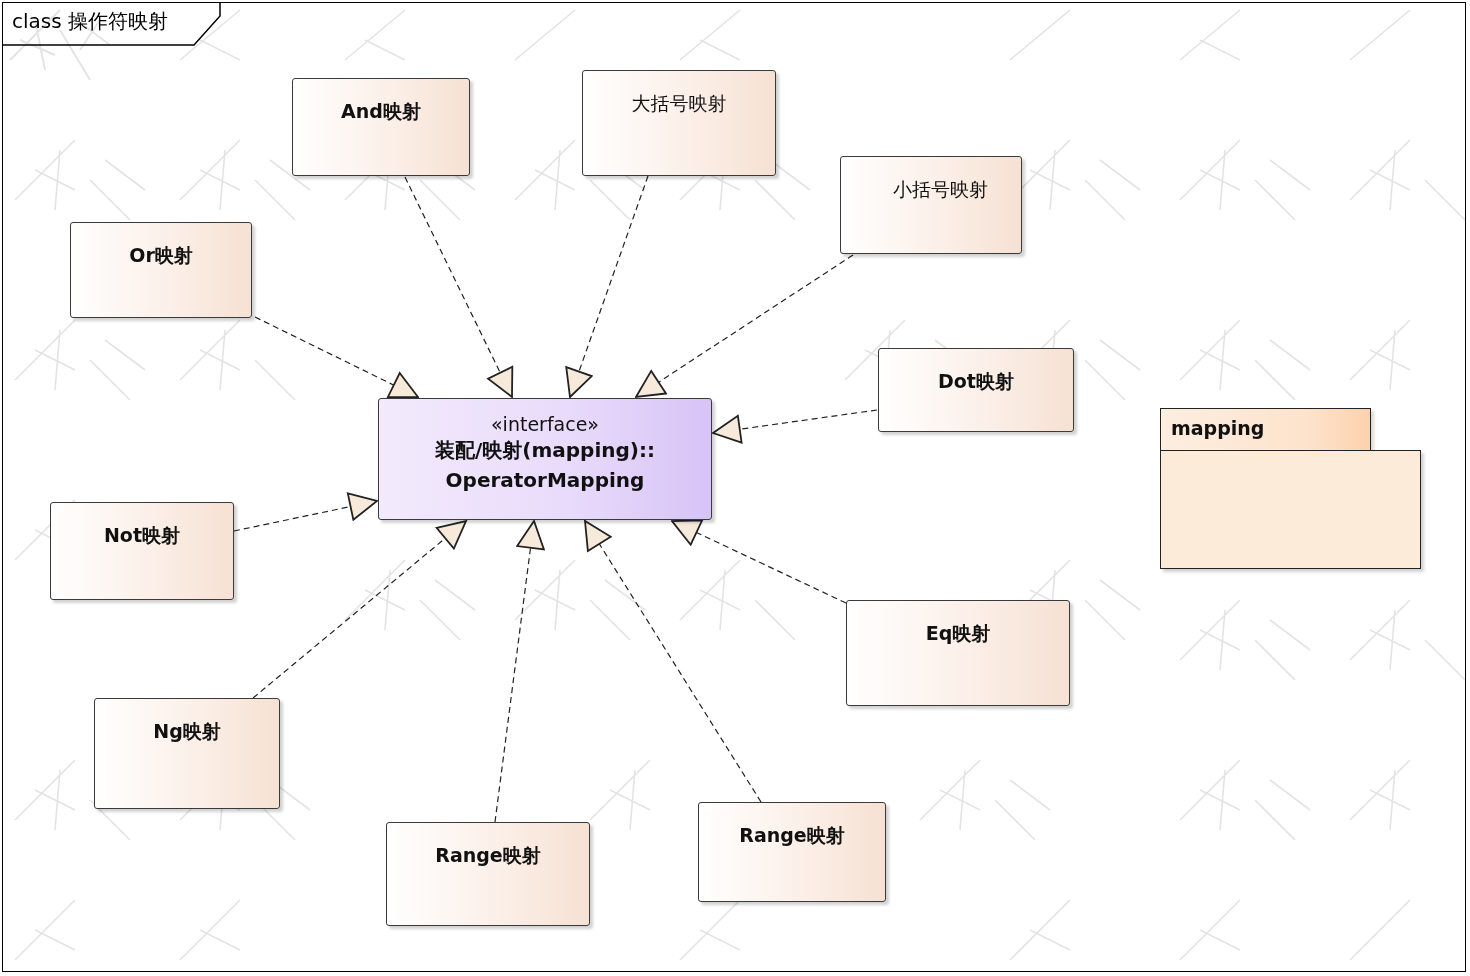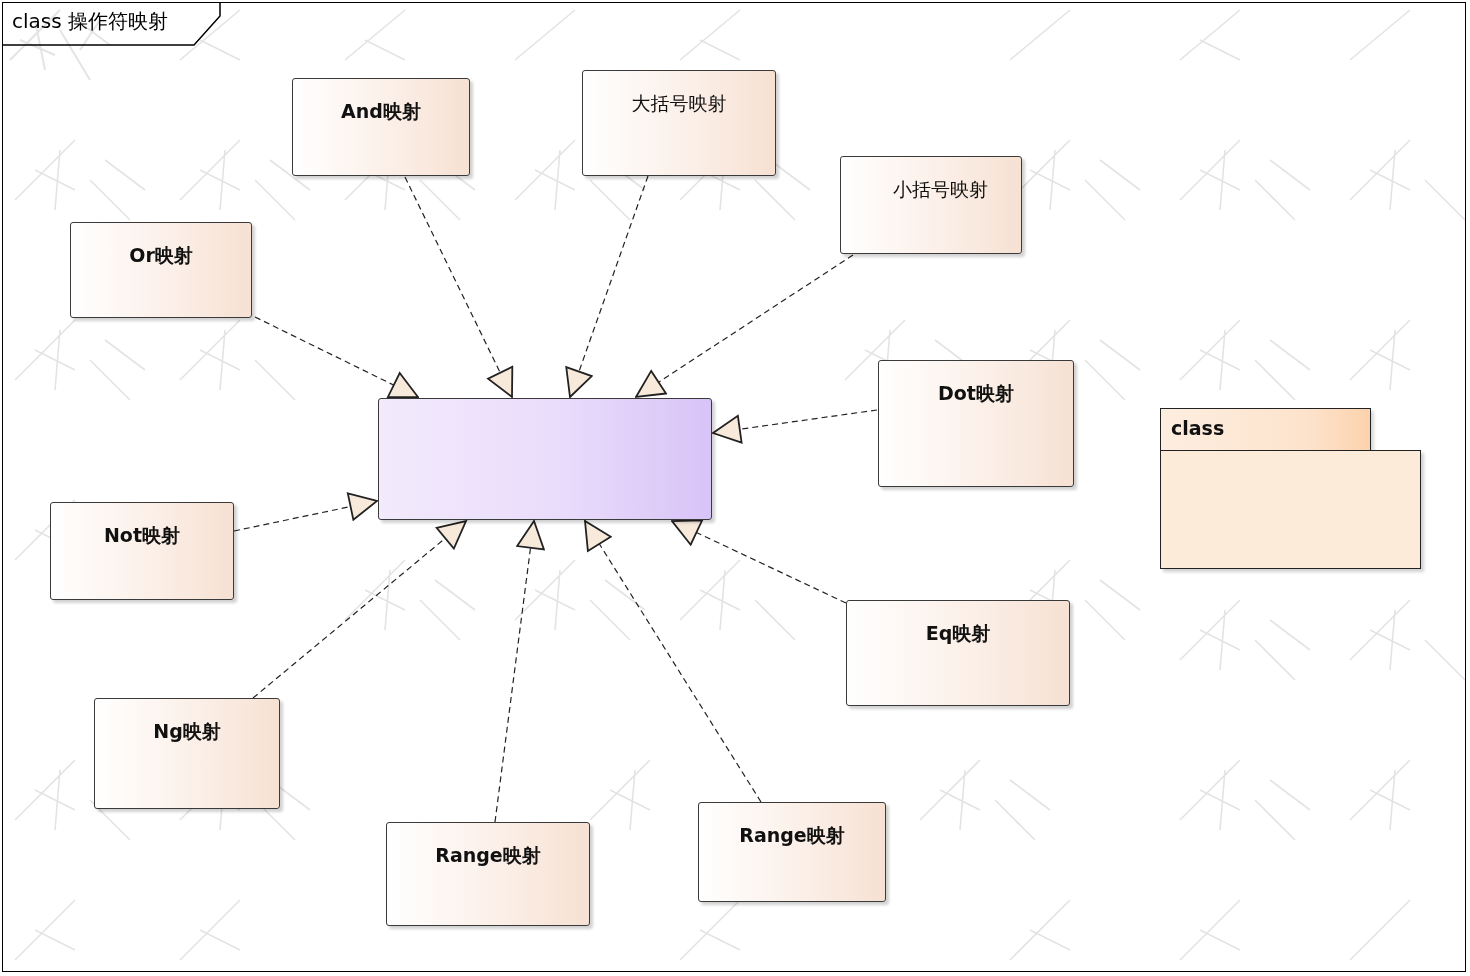--- a/index.html
+++ b/index.html
@@ -105,38 +105,41 @@
 </div>
 <div class="cls" style="left:582px;top:70px;width:194px;height:106px;">
   <span class="cls-label light">大括号映射</span>
 </div>
 <div class="cls" style="left:840px;top:156px;width:182px;height:98px;padding-left:19px;">
   <span class="cls-label light">小括号映射</span>
 </div>
 <div class="cls" style="left:70px;top:222px;width:182px;height:96px;">
   <span class="cls-label">Or映射</span>
 </div>
-<div class="cls" style="left:878px;top:360px;width:196px;height:127px;">
+<div class="cls" style="left:878px;top:348px;width:196px;height:84px;">
   <span class="cls-label">Dot映射</span>
 </div>
 <div class="cls" style="left:50px;top:502px;width:184px;height:98px;">
   <span class="cls-label">Not映射</span>
 </div>
 <div class="cls" style="left:846px;top:600px;width:224px;height:106px;">
   <span class="cls-label">Eq映射</span>
 </div>
 <div class="cls" style="left:94px;top:698px;width:186px;height:111px;">
   <span class="cls-label">Ng映射</span>
 </div>
 <div class="cls" style="left:386px;top:822px;width:204px;height:104px;">
   <span class="cls-label">Range映射</span>
 </div>
 <div class="cls" style="left:698px;top:802px;width:188px;height:100px;">
   <span class="cls-label">Range映射</span>
 </div>
 
 <div class="iface">
+  <span class="stereo">«interface»</span>
+  <span class="name1">装配/映射(mapping)::</span>
+  <span class="name2">OperatorMapping</span>
 </div>
 
 <div class="pkg-tab">
-  <span>class</span>
+  <span>mapping</span>
 </div>
 <div class="pkg-body"></div>
 
 </body></html>

